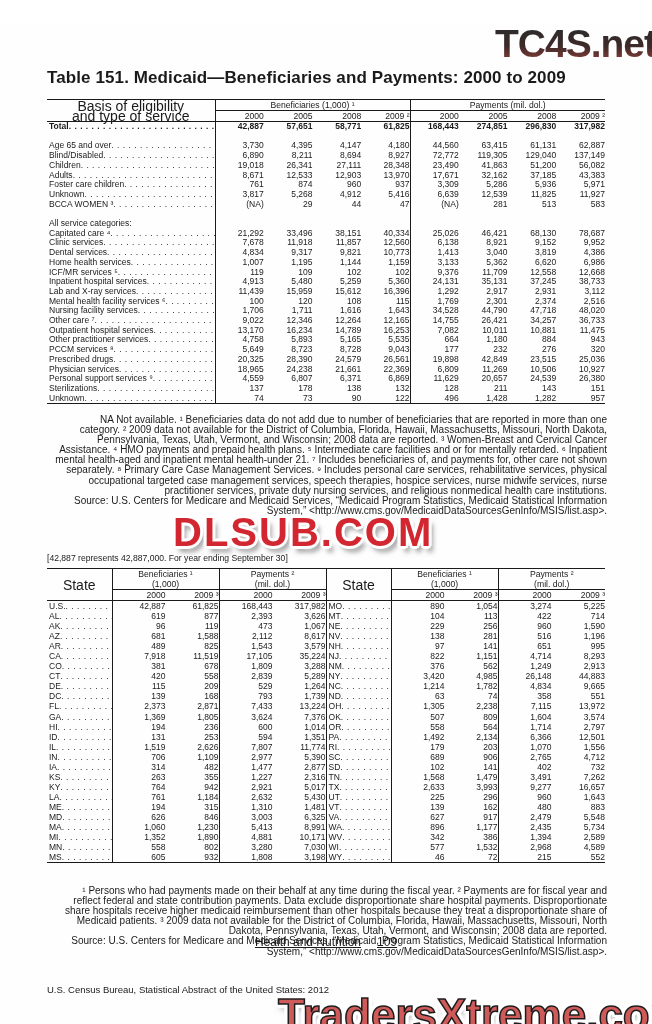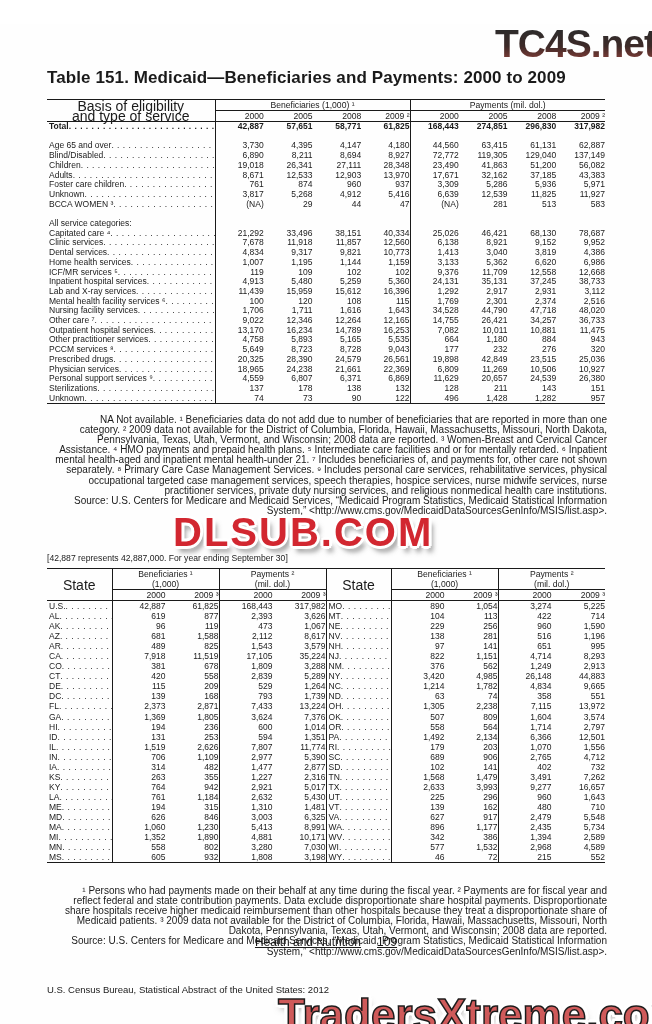--- a/index.html
+++ b/index.html
@@ -1081,21 +1081,21 @@
           <td class="num">1,481</td>
           <td class="st vl">
             <div class="cl">
               <span class="lbl">VT</span>
               <span class="dots"></span>
             </div>
           </td>
           <td class="num vl">139</td>
           <td class="num">162</td>
           <td class="num vl">480</td>
-          <td class="num">710</td>
+          <td class="num">883</td>
         </tr>
         <tr>
           <td class="st">
             <div class="cl">
               <span class="lbl">MD</span>
               <span class="dots"></span>
             </div>
           </td>
           <td class="num vl">626</td>
           <td class="num">846</td>

